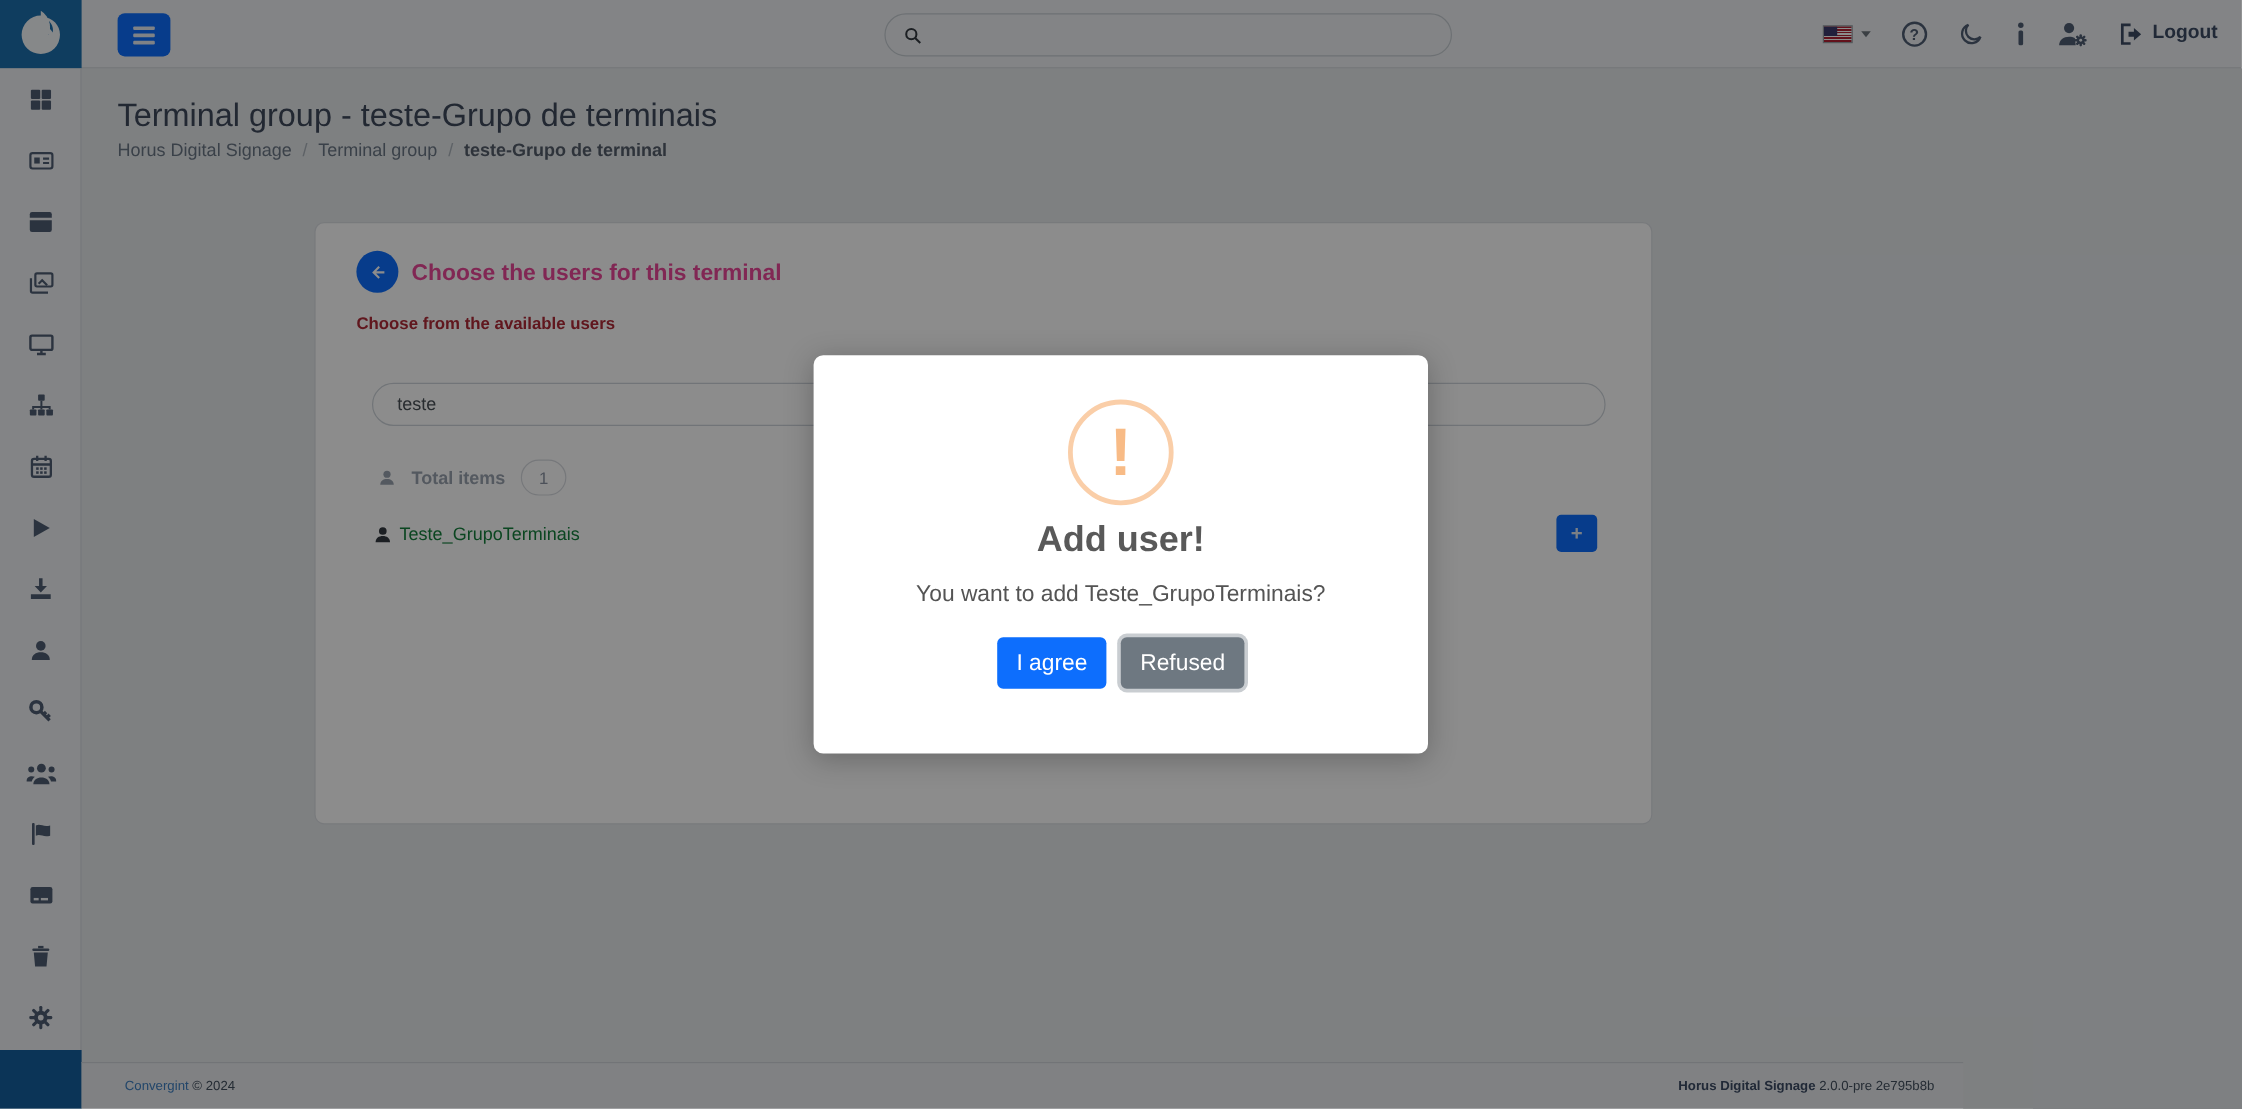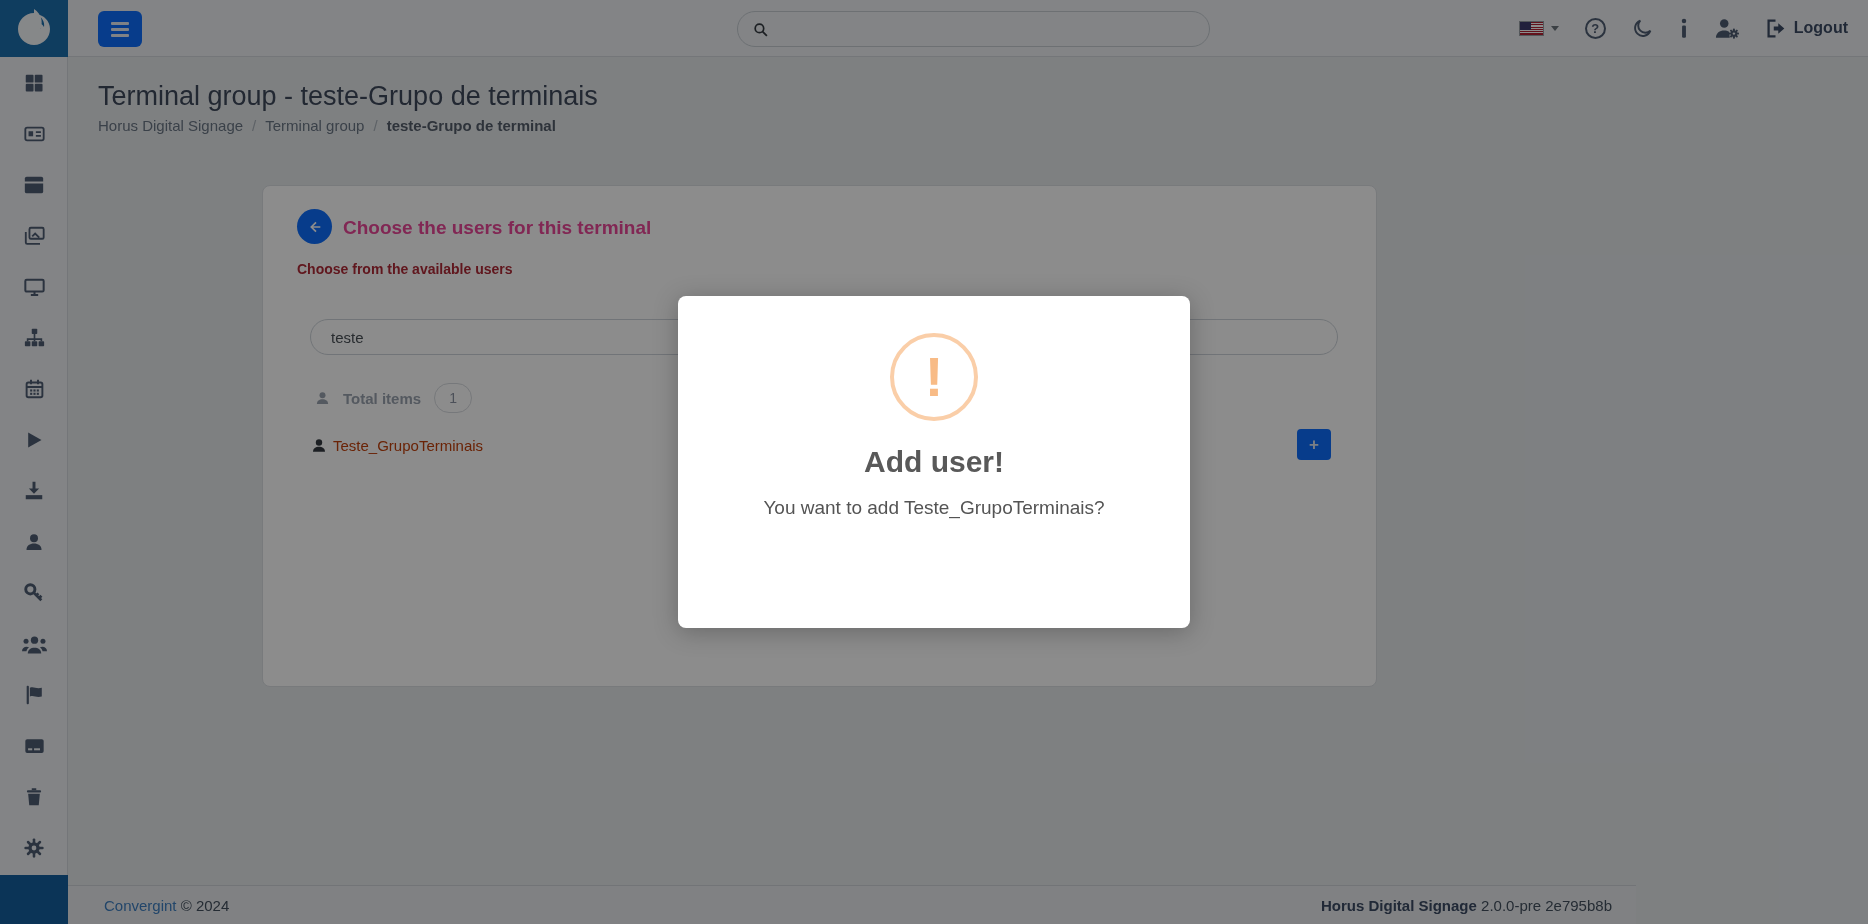--- a/index.html
+++ b/index.html
@@ -48,38 +48,38 @@
   .card-heading{ position:absolute; left:80px; top:31px; font-size:19px; font-weight:bold; color:#ec4899;}
   .card-subtitle{ position:absolute; left:34px; top:75px; font-size:14px; color:#b02a37; font-weight:bold;}
   .user-search{ position:absolute; left:47px; top:133px; width:1028px; height:36px;
     border:1px solid #ced4da; border-radius:18px; background:#fff; padding:0 20px;
     font-size:15px; color:#495057; outline:none;}
   .total-row{ position:absolute; left:52px; top:197px; display:flex; align-items:center; gap:13px; color:#9aa3af;}
   .total-label{ font-size:15px; font-weight:bold;}
   .total-badge{ min-width:38px; height:30px; border:1px solid #d8dbe0; border-radius:15px;
     display:flex; align-items:center; justify-content:center; font-size:14px; color:#8a93a2;}
   .user-row{ position:absolute; left:48px; top:243px; width:1030px; height:32px; display:flex; align-items:center;}
-  .user-name{ font-size:15px; color:#c2410c; margin-left:6px;}
+  .user-name{ font-size:15px; color:#15803d; margin-left:6px;}
   .user-tag{ position:absolute; left:403px; top:9px; font-size:11px; font-weight:bold; color:#18a2a2;}
   .plus-btn{ position:absolute; left:1034px; top:243px; width:34px; height:31px; border:none;
     background:#0d6efd; color:#dfe7f2; border-radius:4px; font-size:17px; font-weight:bold; cursor:pointer;}
   
   .footer{ position:absolute; left:68px; top:885px; width:1568px; height:39px; background:#e9ecef;
     border-top:1px solid #cfd4d9; display:flex; align-items:center; justify-content:space-between;
-    padding:0 24px 0 36px; font-size:15px; color:#44505f; z-index:2;}
+    padding:0 24px 0 36px; font-size:11px; color:#44505f; z-index:2;}
   .footer a{ color:#3f7fc1; text-decoration:none; cursor:pointer;}
   .footer .right b{ color:#3c4b64;}
   
   .overlay{ position:absolute; inset:0; background:rgba(0,0,0,0.45); z-index:10;}
   .modal{ position:absolute; left:678px; top:296px; width:512px; height:332px; background:#fff;
     border-radius:8px; z-index:20; text-align:center; box-shadow:0 4px 24px rgba(0,0,0,.25);}
   .warn-circle{ width:88px; height:88px; border:4px solid #facea8; border-radius:50%;
     margin:37px auto 0 auto; display:flex; align-items:center; justify-content:center;}
   .warn-mark{ color:#f8bb86; font-size:56px; font-weight:bold; line-height:1;}
-  .modal-title{ margin-top:24px; font-size:30px; font-weight:bold; color:#595959;}
+  .modal-title{ margin-top:12px; font-size:30px; font-weight:bold; color:#595959;}
   .modal-body{ margin-top:18px; font-size:19px; color:#545454;}
   .modal-actions{ margin-top:24px; display:flex; justify-content:center; gap:12px;}
   .btn-confirm{ min-width:86px; height:43px; background:#0d6efd; color:#fff; border:none;
     border-radius:5px; font-size:19px; padding:0 16px; cursor:pointer;}
   .btn-cancel{ min-width:86px; height:43px; background:#6e7881; color:#fff; border:none;
     border-radius:5px; font-size:19px; padding:0 16px; cursor:pointer; box-shadow:0 0 0 3px #c9cdd1;}
   svg{ display:block; }
 </style>
 </head>
 <body>
@@ -321,15 +321,19 @@
     </div>
   </footer>
 
   <div class="overlay"></div>
   <div class="modal">
     <div class="warn-circle">
       <span class="warn-mark">!</span>
     </div>
     <div class="modal-title">Add user!</div>
     <div class="modal-body">You want to add Teste_GrupoTerminais?</div>
+    <div class="modal-actions">
+      <button class="btn-confirm">I agree</button>
+      <button class="btn-cancel">Refused</button>
+    </div>
   </div>
 
 </div>
 
 </body></html>

